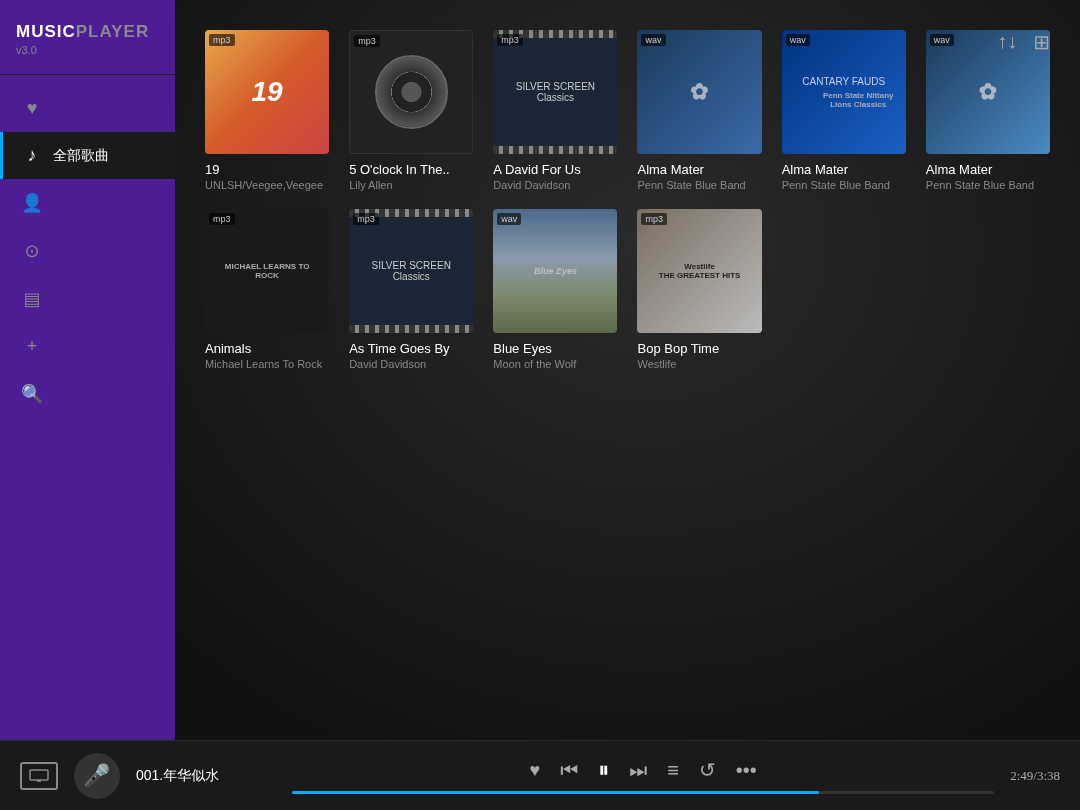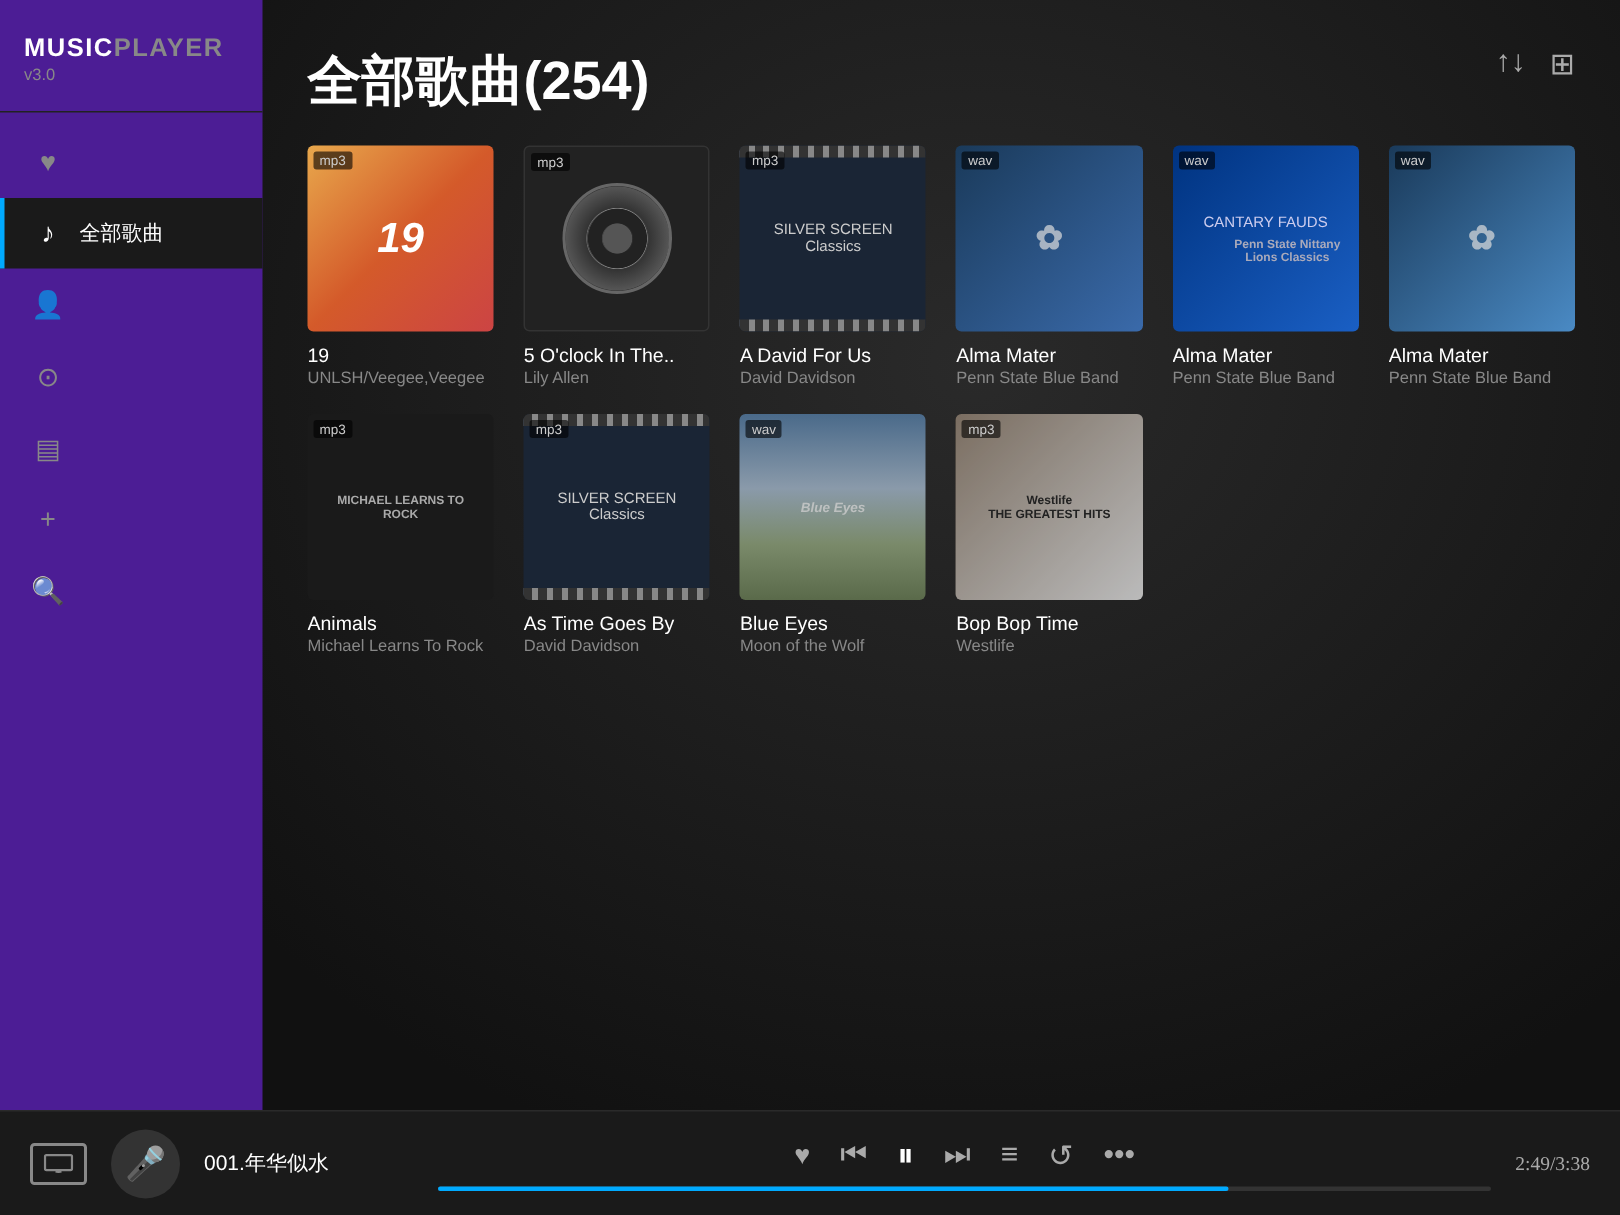--- a/index.html
+++ b/index.html
@@ -392,21 +392,20 @@
     </div>
   </div>
 </div>
 
 <div class="top-right-icons">
   <span class="top-icon">↑↓</span>
   <span class="top-icon">⊞</span>
 </div>
 
 <div class="main">
-  <div class="page-title">全部歌曲(254)</div>
 
 
   <div class="album-grid">
 
     <div class="album-card">
       <div class="album-cover cover-1">
         <span class="format-badge">mp3</span>
         <div class="cover-inner" style="font-size:28px; color:#fff; font-style:italic;">19</div>
       </div>
       <div class="album-title">19</div>

